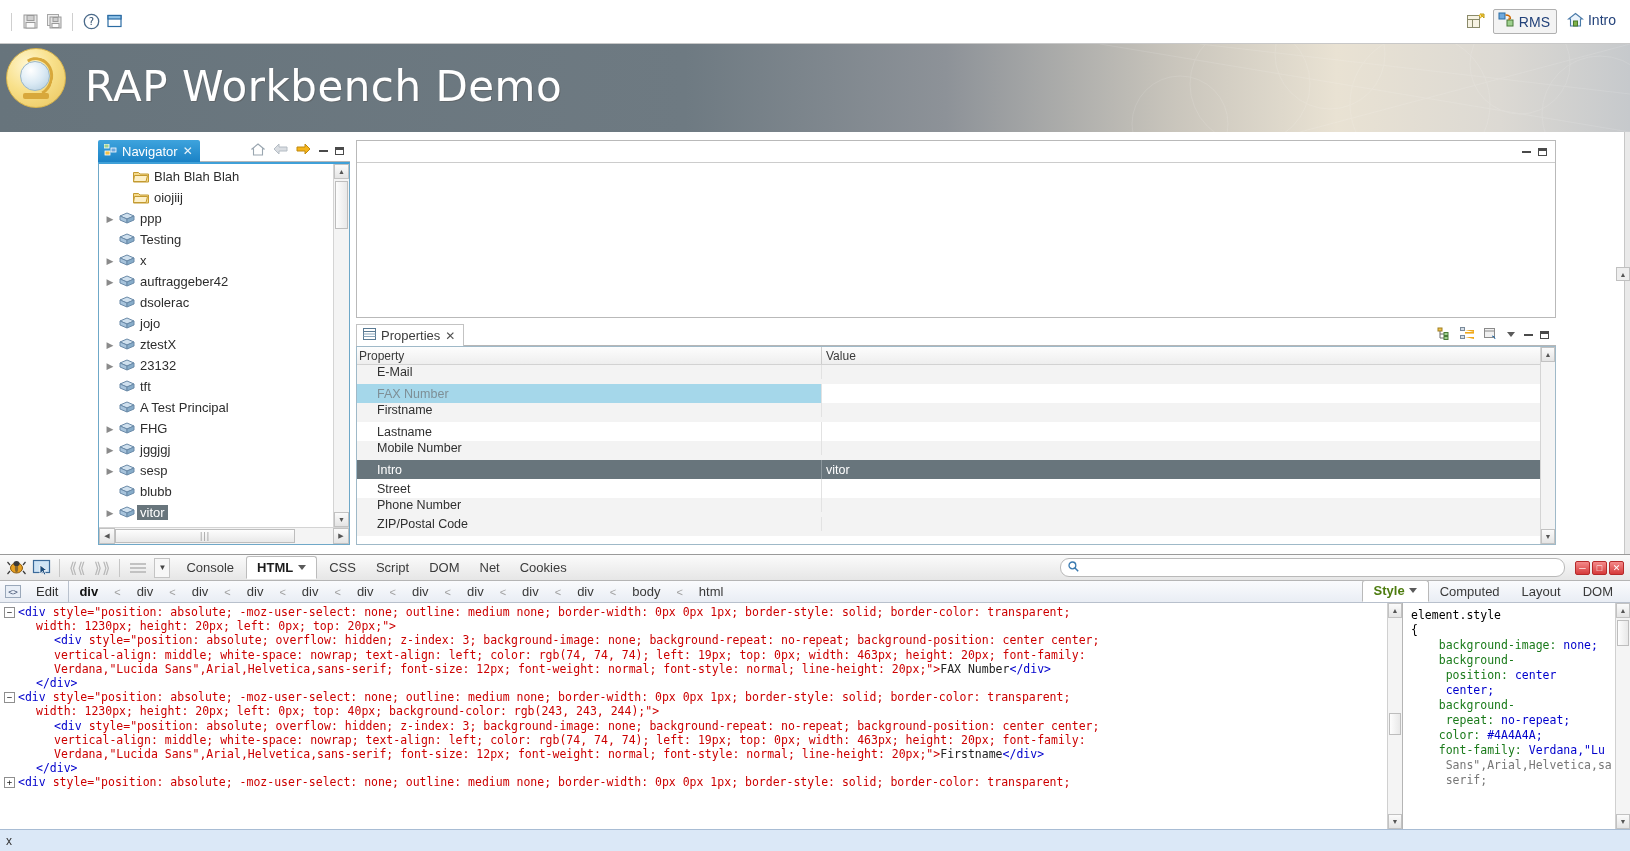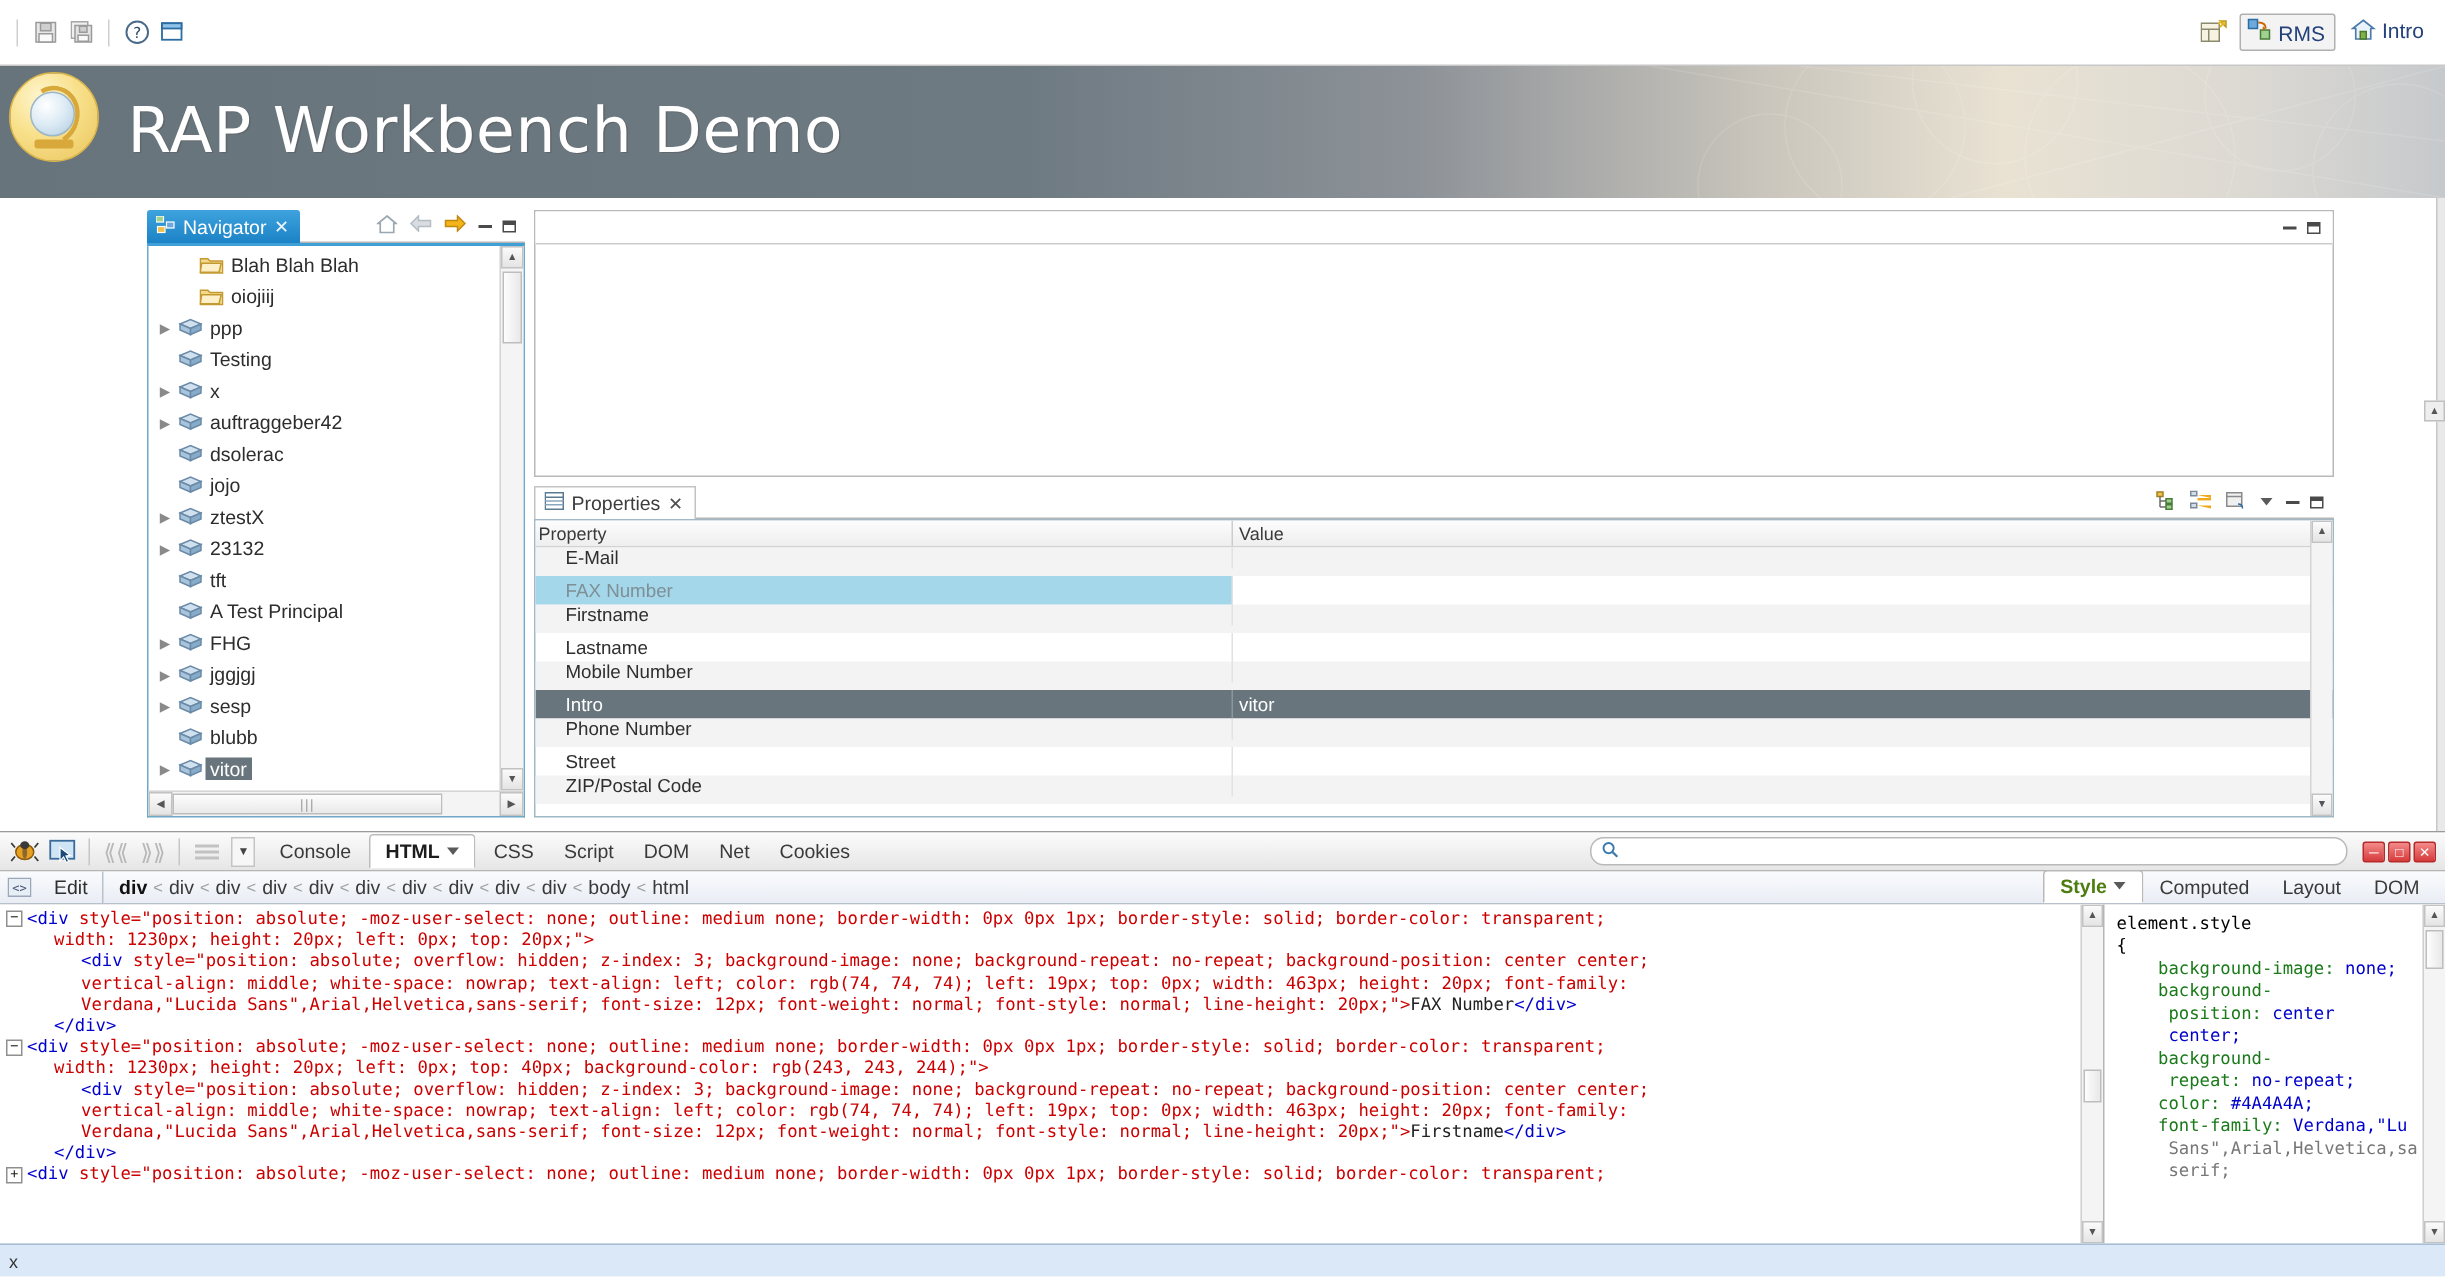--- a/index.html
+++ b/index.html
@@ -274,21 +274,21 @@
   .fb-inspect-icon {
     width: 26px; display: flex; align-items: center; justify-content: center;
     color: #4a5a78; font-size: 11px;
   }
   .fb-edit {
     padding: 0 10px; font-size: 13px; color: #2e2e2e;
     border-right: 1px solid #b9c1cd; height: 100%;
     display: flex; align-items: center;
   }
   .breadcrumb {
-    display: flex; align-items: center; gap: 4px;
+    display: flex; align-items: center; gap: 16px;
     padding-left: 10px; font-size: 13px; color: #3a3a3a;
   }
   .breadcrumb .crumb.cur { font-weight: bold; color: #111; }
   .breadcrumb .sep { color: #a0a0a0; font-size: 11px; }
   .fb-rtabs {
     margin-left: auto; display: flex; align-items: flex-end;
     height: 100%; padding-right: 6px;
   }
   .fb-rtab {
     padding: 2px 11px 3px; font-size: 13px; color: #3a3a3a;
@@ -775,26 +775,26 @@
               <div class="c2"></div>
             </div>
             <div class="prop-row alt">
               <div class="c1">Mobile Number</div>
               <div class="c2"></div>
             </div>
             <div class="prop-row sel">
               <div class="c1">Intro</div>
               <div class="c2">vitor</div>
             </div>
+            <div class="prop-row">
+              <div class="c1">Street</div>
+              <div class="c2"></div>
+            </div>
             <div class="prop-row alt">
               <div class="c1">Phone Number</div>
-              <div class="c2"></div>
-            </div>
-            <div class="prop-row">
-              <div class="c1">Street</div>
               <div class="c2"></div>
             </div>
             <div class="prop-row alt">
               <div class="c1">ZIP/Postal Code</div>
               <div class="c2"></div>
             </div>
           </div>
         <div class="prop-vscroll">
           <div class="vscroll-up">▲</div>
           <div class="vscroll-down">▼</div>

